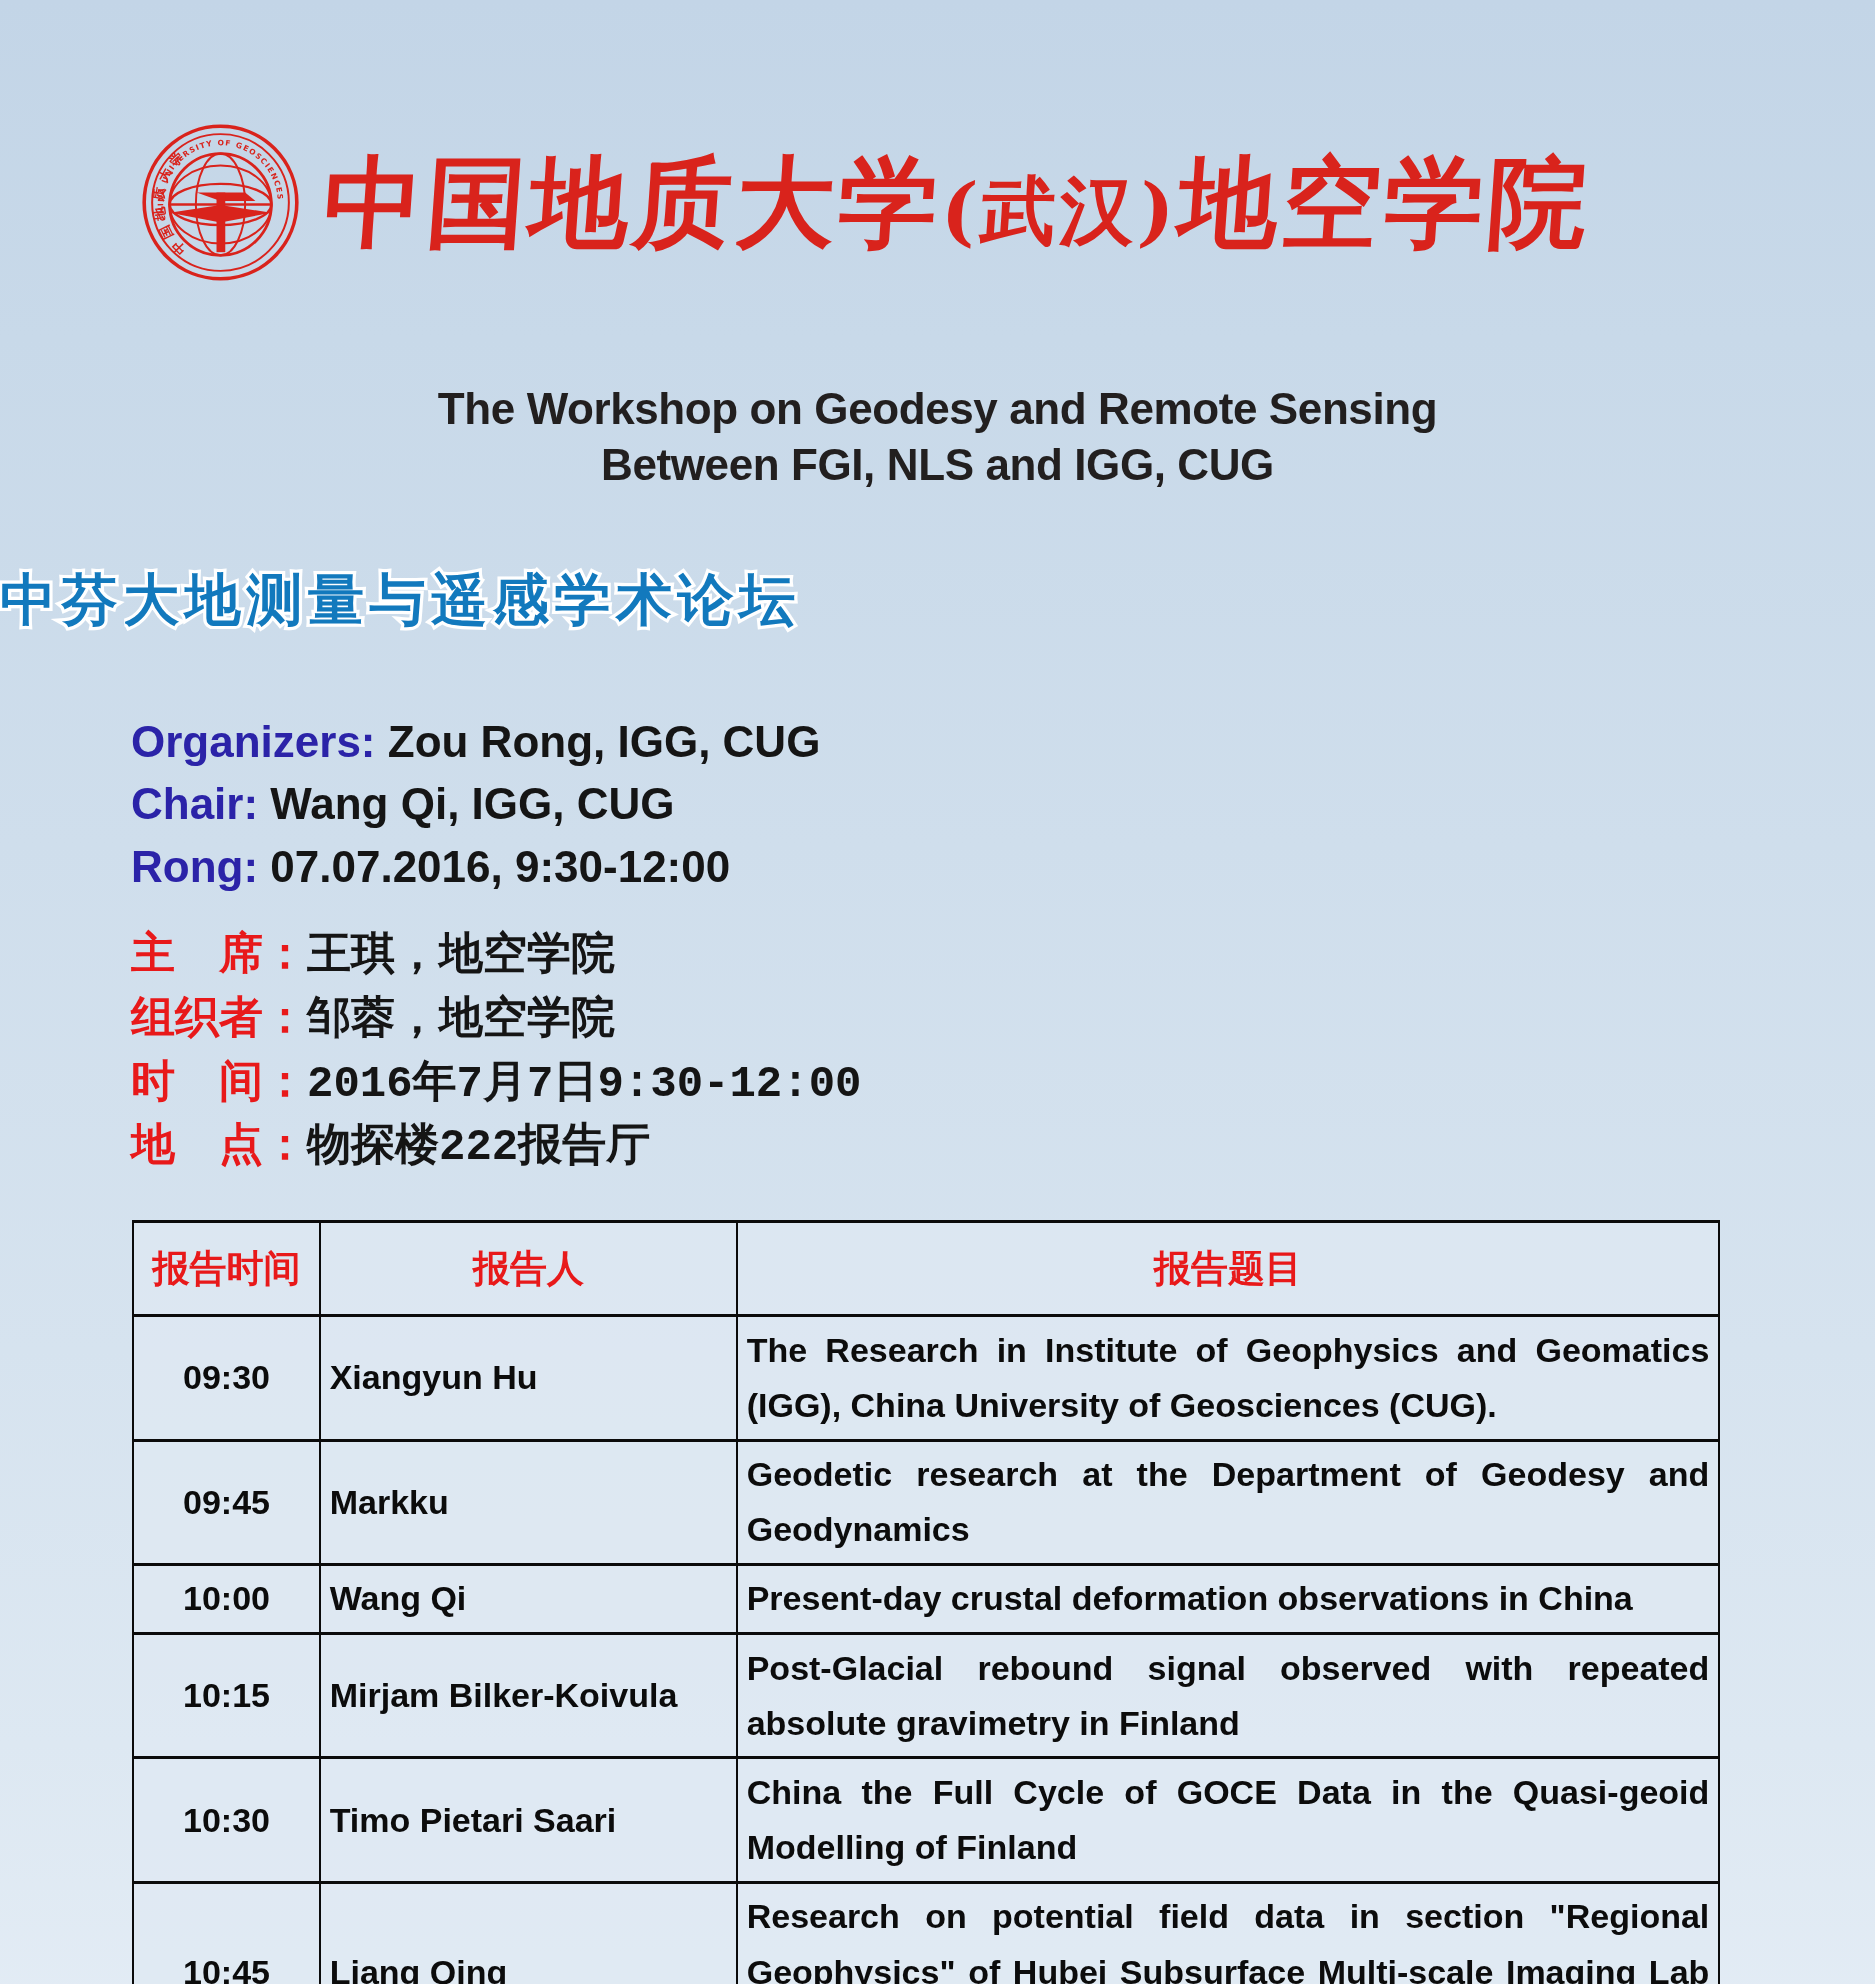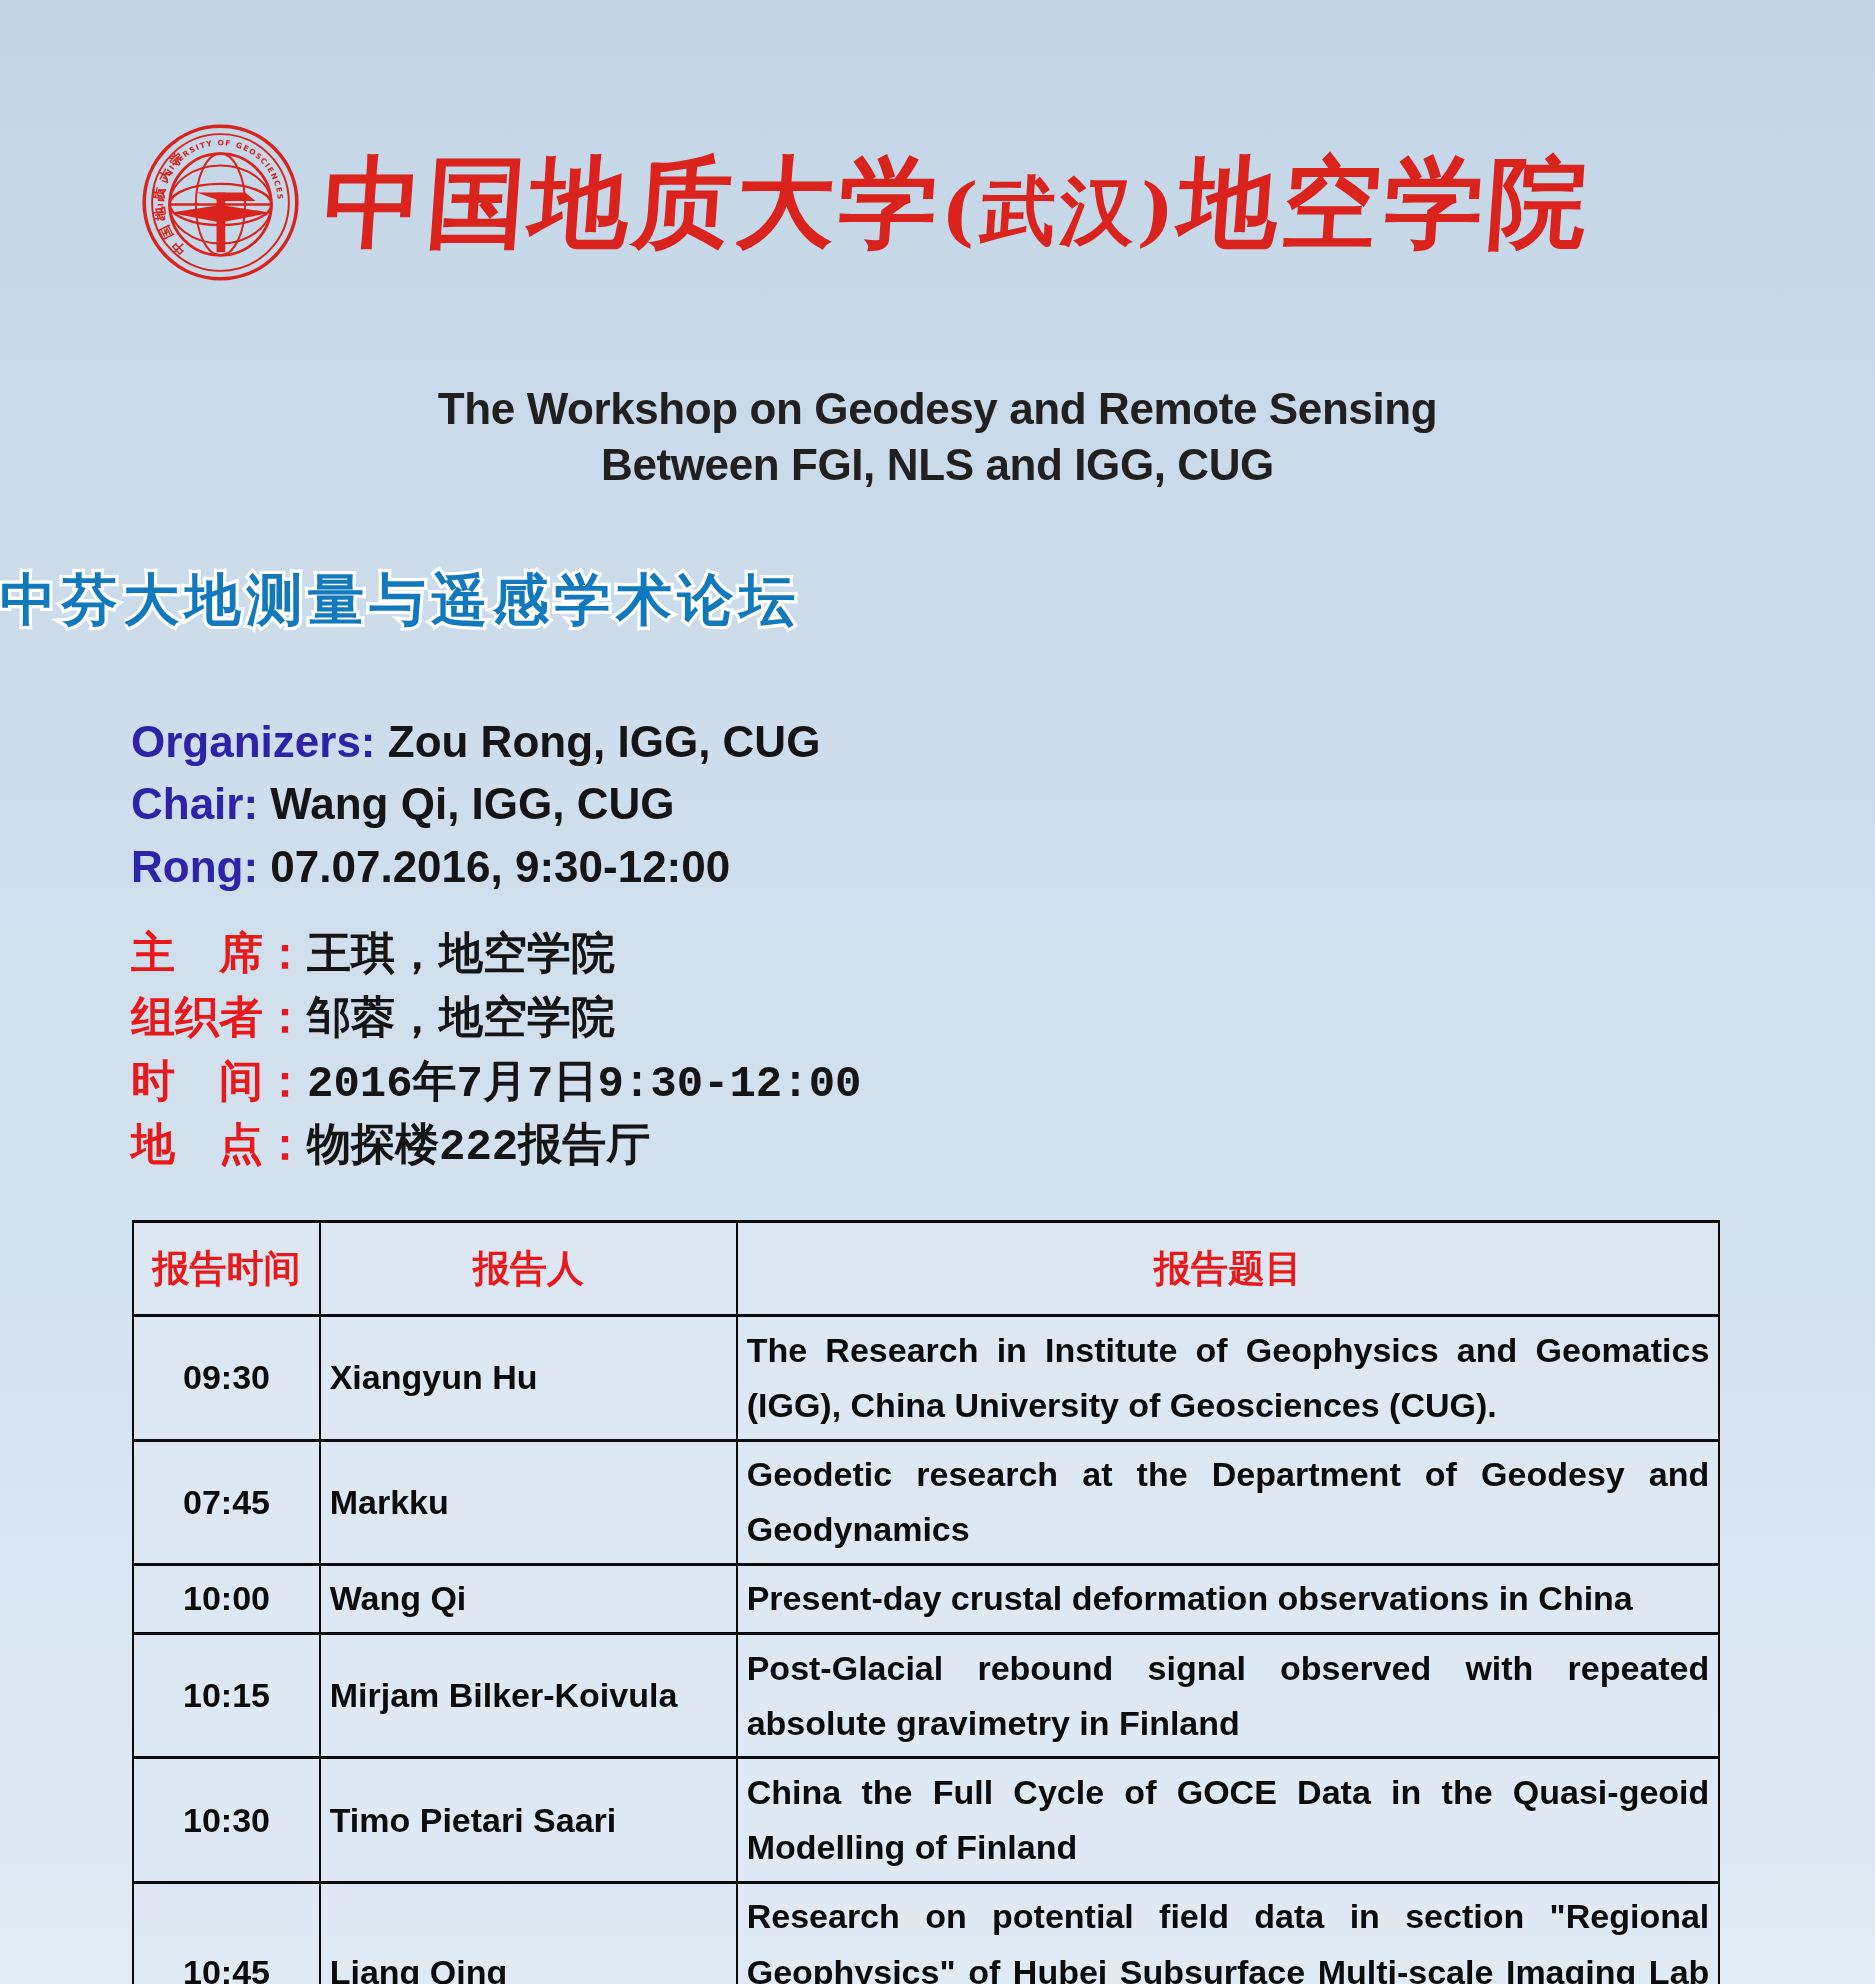--- a/index.html
+++ b/index.html
@@ -231,21 +231,21 @@
           <th>报告题目</th>
         </tr>
       </thead>
       <tbody>
         <tr>
           <td class="c-time">09:30</td>
           <td class="c-spk">Xiangyun Hu</td>
           <td class="c-title">The Research in Institute of Geophysics and Geomatics (IGG), China University of Geosciences (CUG).</td>
         </tr>
         <tr>
-          <td class="c-time">07:45</td>
+          <td class="c-time">09:45</td>
           <td class="c-spk">Markku</td>
           <td class="c-title">Geodetic research at the Department of Geodesy and Geodynamics</td>
         </tr>
         <tr>
           <td class="c-time">10:00</td>
           <td class="c-spk">Wang Qi</td>
           <td class="c-title nojust">Present-day crustal deformation observations in China</td>
         </tr>
         <tr>
           <td class="c-time">10:15</td>

